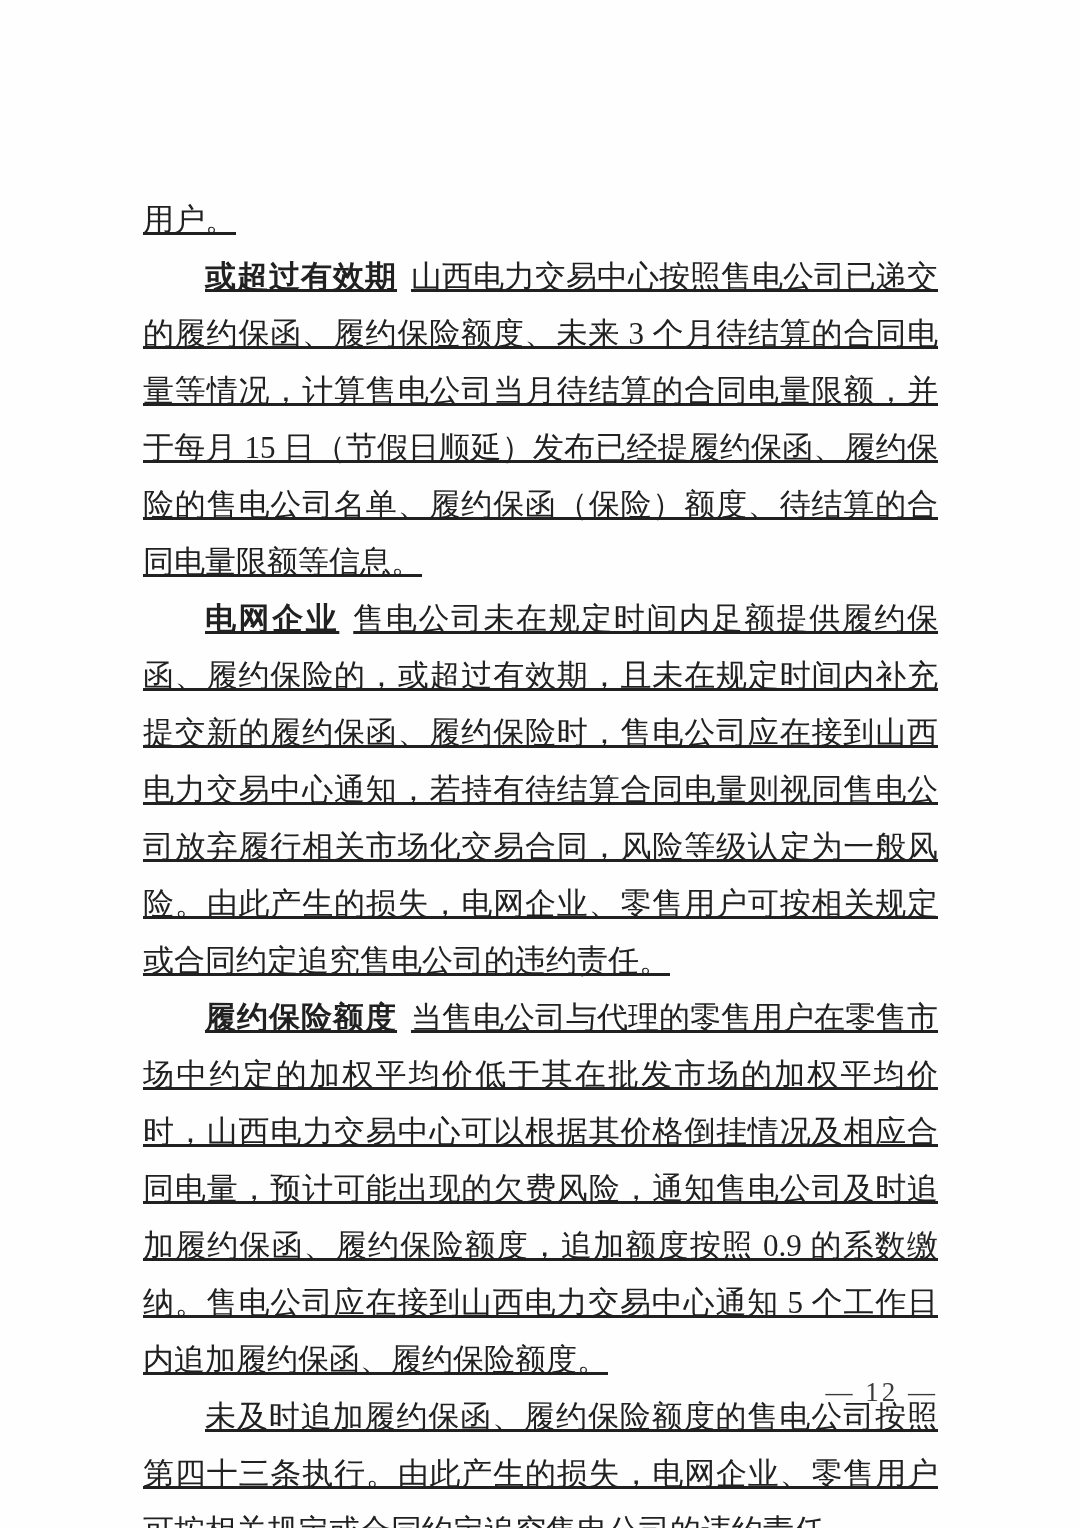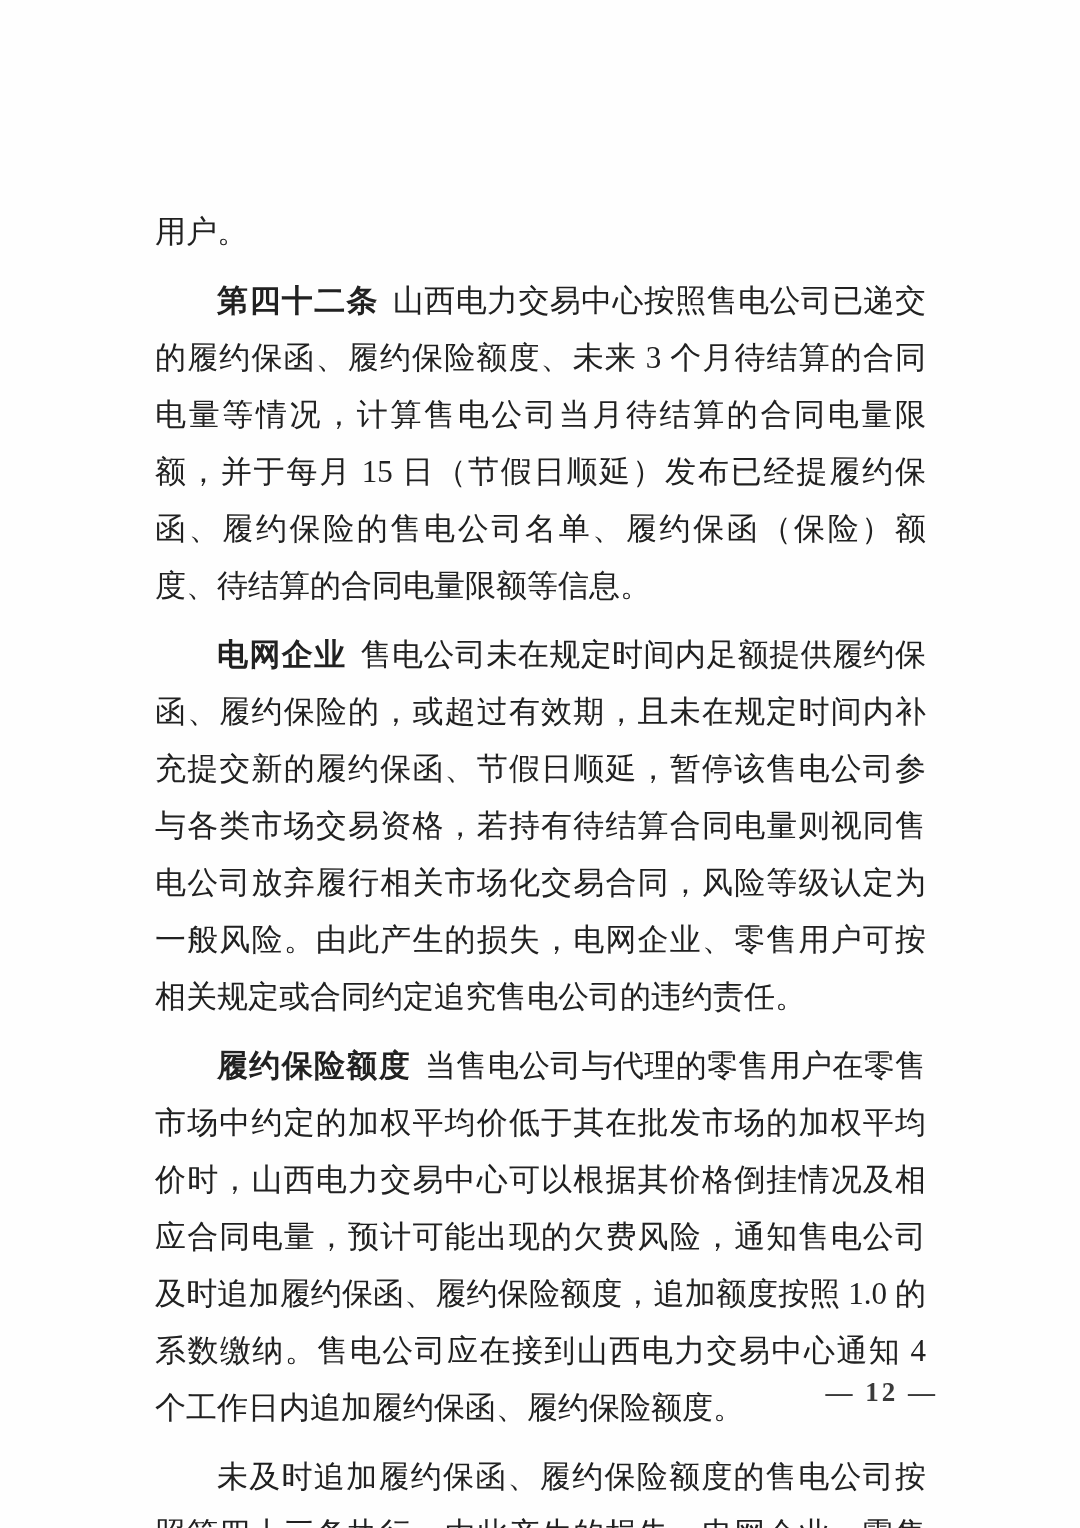--- a/index.html
+++ b/index.html
@@ -21,55 +21,55 @@
   .doc-body {
     position: absolute;
     left: 143px;
     top: 191px;
     width: 795px;
     font-size: 31px;
     line-height: 57px;
     text-align: justify;
   }
   .para {
-    margin: 12px;
+    margin: 0;
     padding: 0;
     text-indent: 0;
+    text-decoration: underline;
   }
   .para.indent {
     text-indent: 2em;
   }
   .article-head {
     font-weight: bold;
     margin-right: 0.45em;
     letter-spacing: 1px;
   }
   .page-footer {
     position: absolute;
     top: 1372px;
     right: 142px;
     font-size: 27px;
     line-height: 40px;
     color: #3a3a3a;
     letter-spacing: 3px;
     white-space: nowrap;
-    font-weight: bold;
   }
 </style>
 </head>
 <body>
 
 <div class="page">
   <main class="doc-body" id="doc-body">
   <p class="para"><span class="para-text">用户。</span></p>
 
-  <p class="para indent"><b class="article-head">第四十二条</b><span class="para-text">山西电力交易中心按照售电公司已递交的履约保函、履约保险额度、未来 3 个月待结算的合同电量等情况，计算售电公司当月待结算的合同电量限额，并于每月 15 日（节假日顺延）发布已经提履约保函、履约保险的售电公司名单、履约保函（保险）额度、待结算的合同电量限额等信息。</span></p>
+  <p class="para indent"><b class="article-head">或超过有效期</b><span class="para-text">山西电力交易中心按照售电公司已递交的履约保函、履约保险额度、未来 3 个月待结算的合同电量等情况，计算售电公司当月待结算的合同电量限额，并于每月 15 日（节假日顺延）发布已经提履约保函、履约保险的售电公司名单、履约保函（保险）额度、待结算的合同电量限额等信息。</span></p>
 
-  <p class="para indent"><b class="article-head">电网企业</b><span class="para-text">售电公司未在规定时间内足额提供履约保函、履约保险的，或超过有效期，且未在规定时间内补充提交新的履约保函、节假日顺延，暂停该售电公司参与各类市场交易资格，若持有待结算合同电量则视同售电公司放弃履行相关市场化交易合同，风险等级认定为一般风险。由此产生的损失，电网企业、零售用户可按相关规定或合同约定追究售电公司的违约责任。</span></p>
+  <p class="para indent"><b class="article-head">电网企业</b><span class="para-text">售电公司未在规定时间内足额提供履约保函、履约保险的，或超过有效期，且未在规定时间内补充提交新的履约保函、履约保险时，售电公司应在接到山西电力交易中心通知，若持有待结算合同电量则视同售电公司放弃履行相关市场化交易合同，风险等级认定为一般风险。由此产生的损失，电网企业、零售用户可按相关规定或合同约定追究售电公司的违约责任。</span></p>
 
-  <p class="para indent"><b class="article-head">履约保险额度</b><span class="para-text">当售电公司与代理的零售用户在零售市场中约定的加权平均价低于其在批发市场的加权平均价时，山西电力交易中心可以根据其价格倒挂情况及相应合同电量，预计可能出现的欠费风险，通知售电公司及时追加履约保函、履约保险额度，追加额度按照 1.0 的系数缴纳。售电公司应在接到山西电力交易中心通知 4 个工作日内追加履约保函、履约保险额度。</span></p>
+  <p class="para indent"><b class="article-head">履约保险额度</b><span class="para-text">当售电公司与代理的零售用户在零售市场中约定的加权平均价低于其在批发市场的加权平均价时，山西电力交易中心可以根据其价格倒挂情况及相应合同电量，预计可能出现的欠费风险，通知售电公司及时追加履约保函、履约保险额度，追加额度按照 0.9 的系数缴纳。售电公司应在接到山西电力交易中心通知 5 个工作日内追加履约保函、履约保险额度。</span></p>
 
   <p class="para indent"><span class="para-text">未及时追加履约保函、履约保险额度的售电公司按照第四十三条执行。由此产生的损失，电网企业、零售用户可按相关规定或合同约定追究售电公司的违约责任。</span></p>
 </main>
   <div class="page-footer">
     <span>— 12 —</span>
   </div>
 </div>
 
 </body></html>

